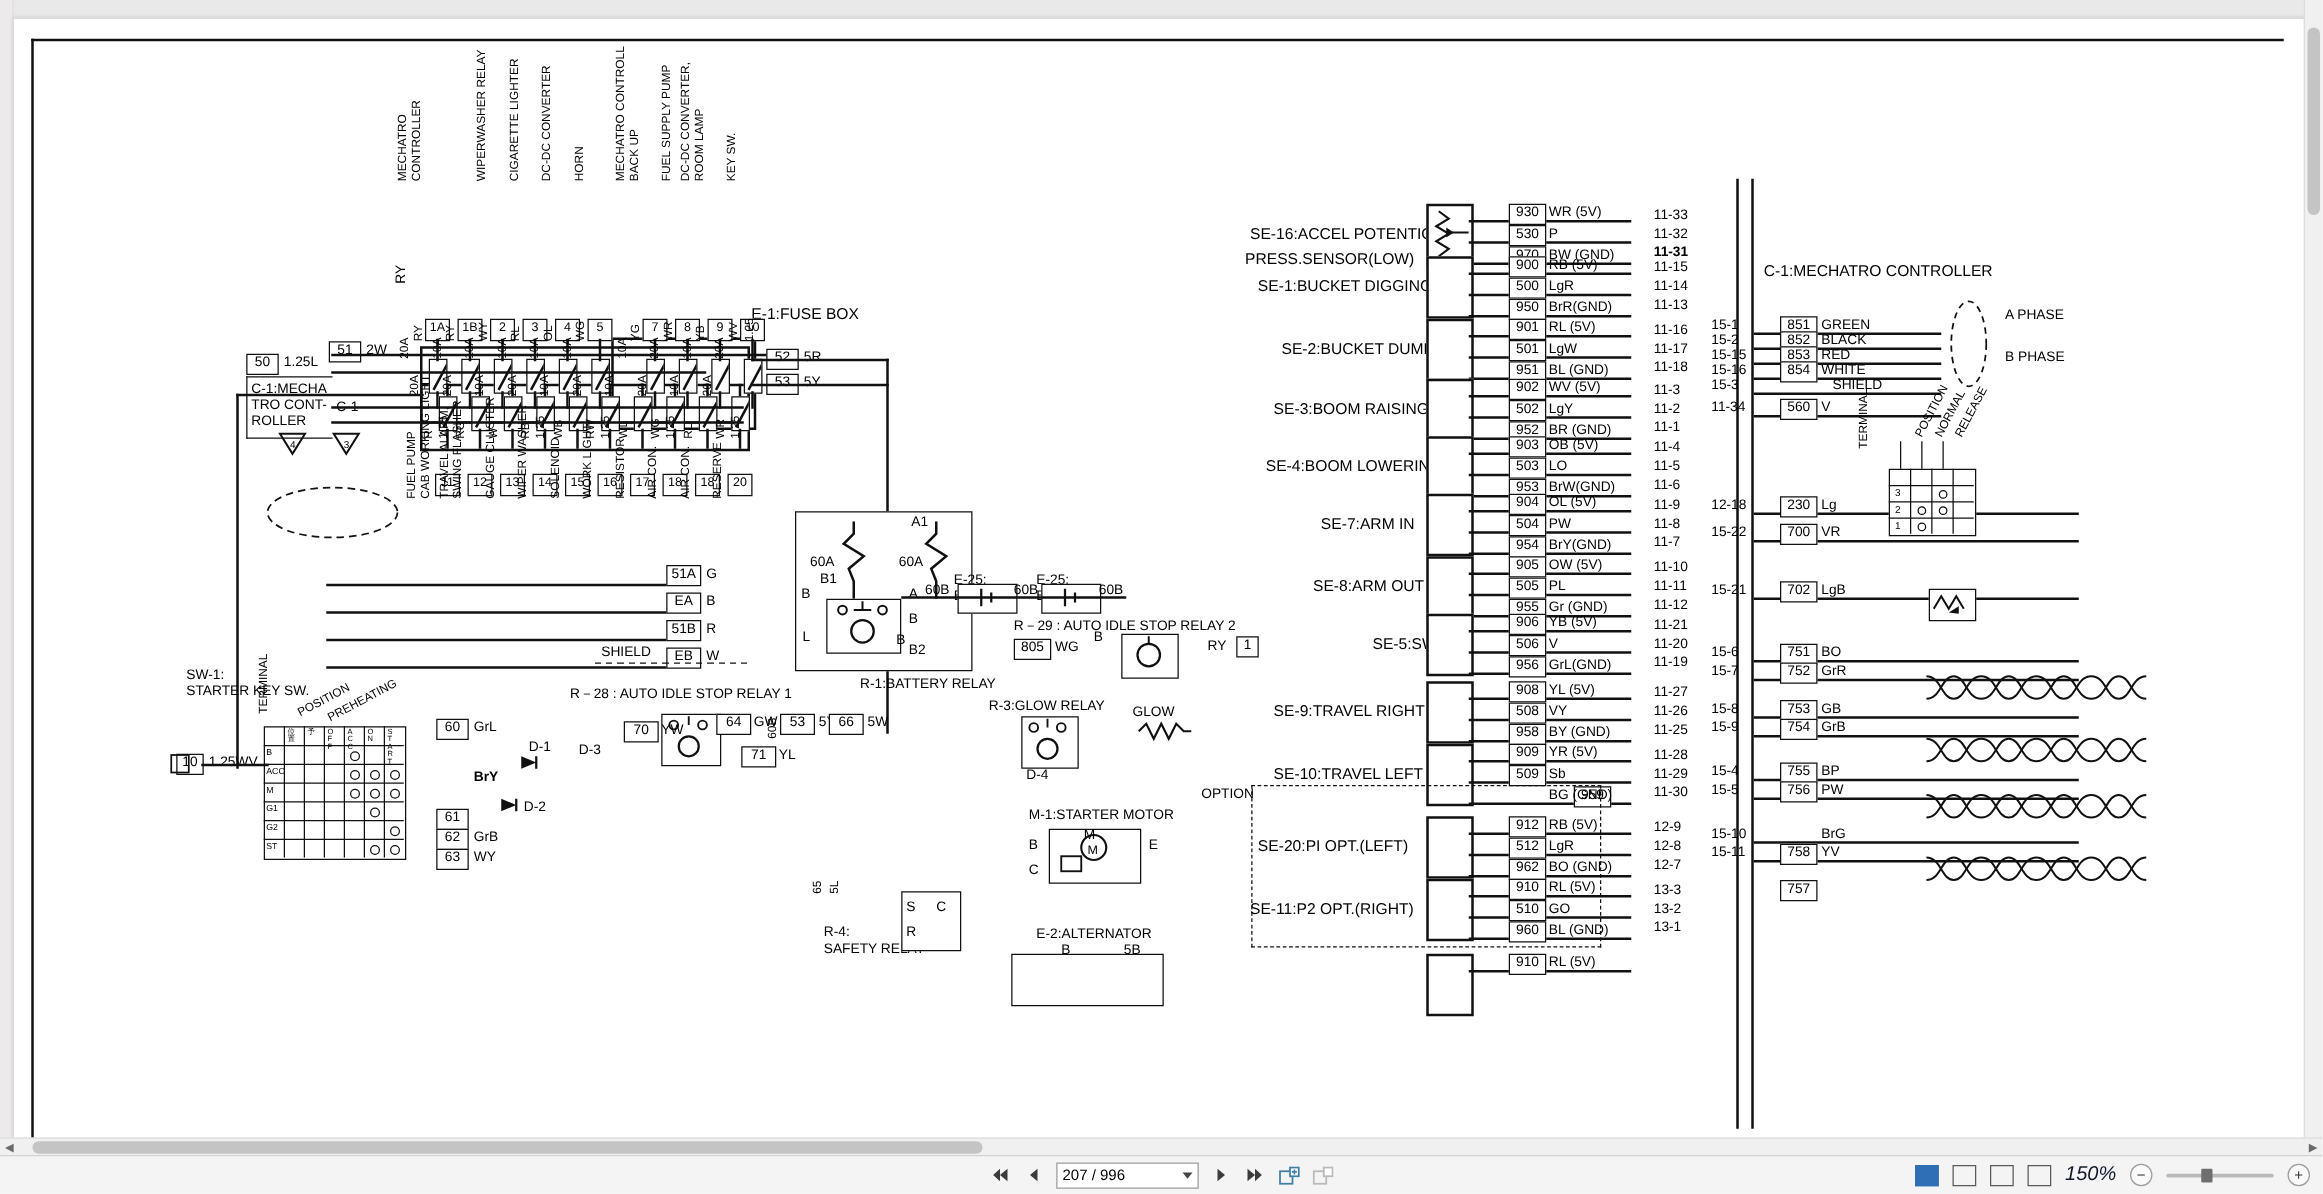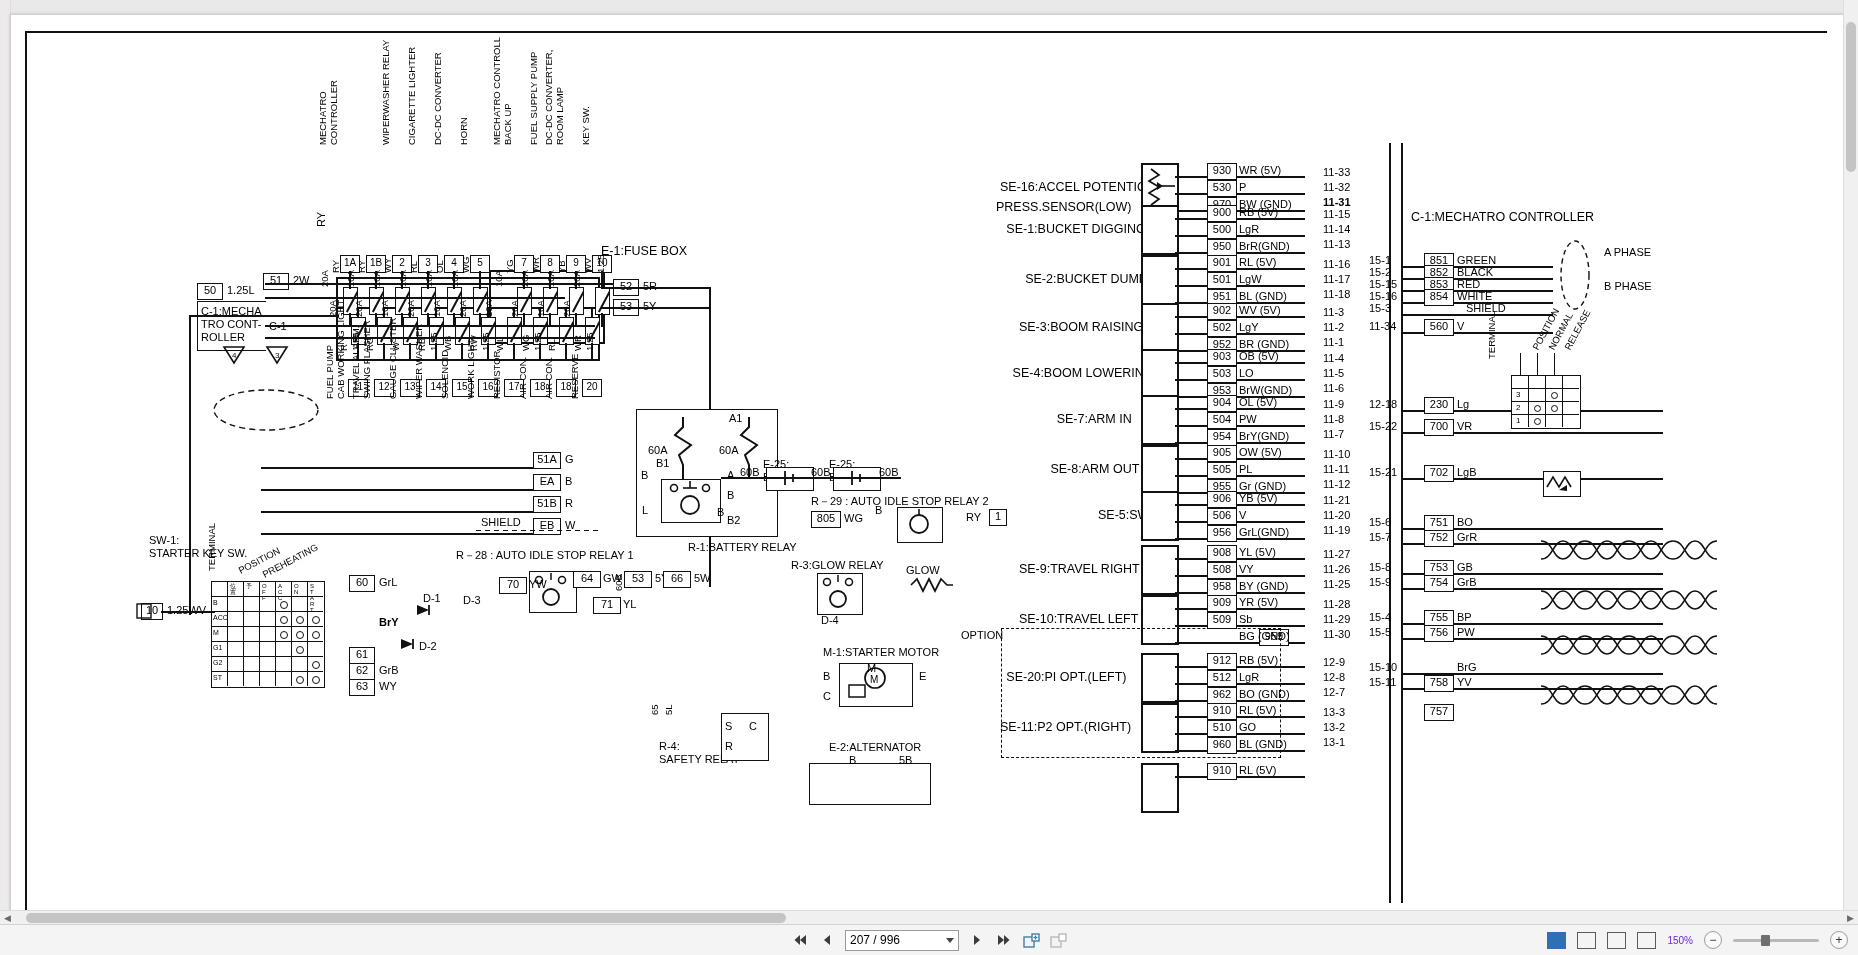--- a/index.html
+++ b/index.html
@@ -38,21 +38,21 @@
 
   
   .toolbar{position:absolute;left:0;bottom:0;width:1858px;height:30px;background:#f4f4f4;border-top:1px solid #d2d2d2;display:flex;align-items:center;}
   .tb-center{position:absolute;left:50%;transform:translateX(-50%);display:flex;align-items:center;gap:9px;}
   .tb-right{position:absolute;right:10px;display:flex;align-items:center;gap:11px;}
   .ico{display:inline-flex;align-items:center;justify-content:center;width:18px;height:18px;color:#3b3b3b;}
   .ico svg{display:block;}
   .pagebox{display:flex;align-items:center;width:104px;height:19px;border:1px solid #9a9a9a;background:#fff;font-size:12px;padding:0 4px;justify-content:space-between;color:#000;}
   .pagebox .cv{font-size:12px;}
   .caret{width:0;height:0;border-left:4px solid transparent;border-right:4px solid transparent;border-top:5px solid #444;}
-  .zoomtxt{font-size:10px;color:#6d28d9;}
+  .zoomtxt{font-size:16px;color:#0f172a;font-style:italic;}
   .zbtn{width:16px;height:16px;border:1px solid #9d9d9d;border-radius:50%;display:inline-flex;align-items:center;justify-content:center;font-size:12px;color:#333;background:#fafafa;line-height:1;}
   .vmode{width:17px;height:15px;border:1.4px solid #5a5a5a;display:inline-block;}
   .vmode.act{background:#2f6fb5;border-color:#2f6fb5;}
   .slider{width:86px;height:3px;background:#b9b9b9;position:relative;border-radius:2px;}
   .slider .knob{position:absolute;left:28px;top:-4px;width:9px;height:11px;background:#6f6f6f;border-radius:1px;}
 
   
   .vscroll{position:absolute;right:0;top:0;width:14px;height:925px;background:#f0f0f0;border-left:1px solid #dcdcdc;}
   .vscroll .thumb{position:absolute;left:2px;top:22px;width:10px;height:150px;background:#c4c4c4;border-radius:5px;}
   .hscroll{position:absolute;left:0;bottom:0;width:1858px;height:14px;background:#f0f0f0;border-top:1px solid #dcdcdc;}

